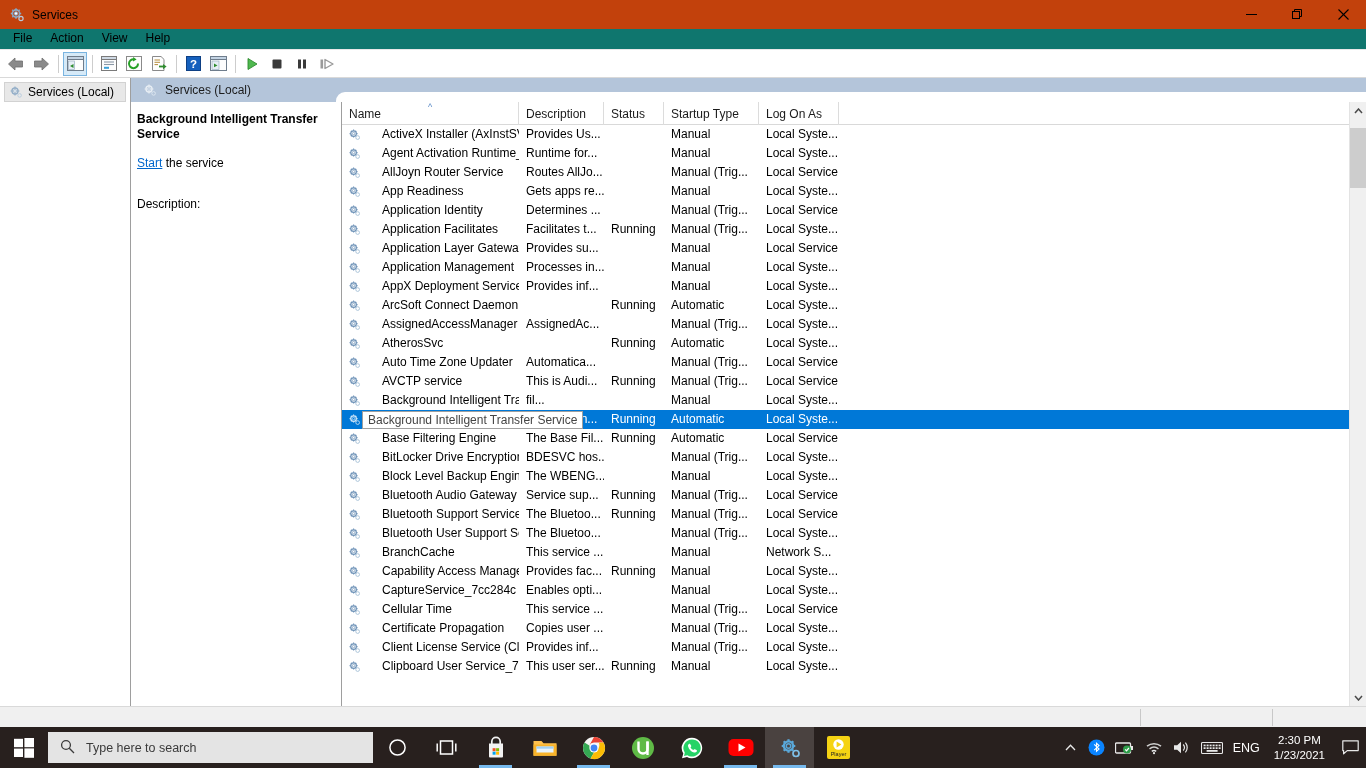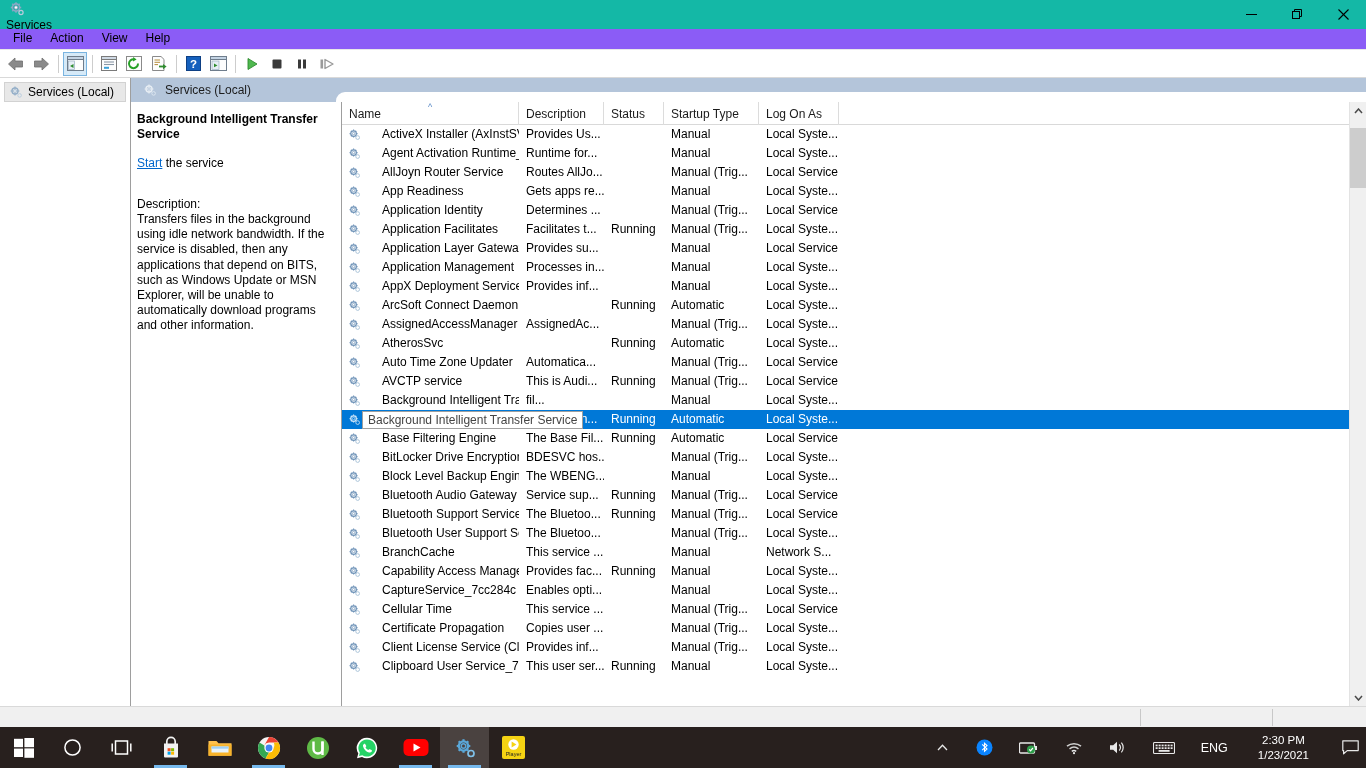--- a/index.html
+++ b/index.html
@@ -16,24 +16,23 @@
   #window {
     position: absolute; left: 0; top: 0;
     width: 1366px; height: 727px;
     background: #ffffff;
     display: flex; flex-direction: column;
   }
 
   
   .titlebar {
     height: 29px; min-height: 29px;
-    background: #14b8a6;
-    display: flex; align-items: flex-start;
+    background: #c2410c;
+    display: flex; align-items: center;
     position: relative;
-    flex-direction: column;
   }
   .title-icon {
     margin-left: 8px; width: 18px; height: 18px;
     position: relative; flex: 0 0 auto;
   }
   .title-text {
     margin-left: 6px;
     font-size: 12px; color: #000;
   }
   .winbtns {
@@ -44,21 +43,21 @@
     width: 46px; height: 29px;
     display: flex; align-items: center; justify-content: center;
     color: #000;
   }
   .winbtn svg { display: block; }
 
   
   .menubar {
     height: 21px; min-height: 21px;
     display: flex; align-items: center;
-    background: #8b5cf6;
+    background: #0f766e;
     padding-left: 4px;
     border-bottom: 1px solid #e8e8e8;
   }
   .menuitem {
     padding: 2px 9px 3px 9px;
     font-size: 12px; color: #000;
     line-height: 15px;
   }
 
   
@@ -326,21 +325,21 @@
   }
   .tb-app.active { background: #4a4240; }
   .tb-app .under {
     position: absolute; bottom: 0; left: 8px;
     width: 33px; height: 3px;
     background: #76b9ed;
   }
   .tray {
     position: absolute; right: 0; top: 0;
     height: 41px;
-    display: flex; align-items: flex-start; gap: 16px;
+    display: flex; align-items: flex-start;
   }
   .tray-item {
     height: 41px; min-width: 24px;
     display: flex; align-items: center; justify-content: center;
     padding: 0 5px;
     color: #e8e8e8;
   }
   .tray-clock {
     height: 41px;
     display: flex; flex-direction: column;
@@ -552,21 +551,20 @@
       </div>
 
       <div class="mainarea">
 
         <div class="detailpane">
           <div class="detail-title">Background Intelligent Transfer Service</div>
           <div class="detail-action">
             <a href="#">Start</a><span> the service</span>
           </div>
           <div class="detail-desc-label">Description:</div>
-          <div class="detail-desc-body">Transfers files in the background using idle network bandwidth. If the service is disabled, then any applications that depend on BITS, such as Windows Update or MSN Explorer, will be unable to automatically download programs and other information.</div>
         </div>
 
         <div class="listwrap">
           <div class="lv-header" id="lv-header">
               <div class="lv-th" style="width: 177px;">
                 <span class="sortarrow">^</span>
                 <span>Name</span>
               </div>
               <div class="lv-th" style="width: 85px;">
                 <span>Description</span>
@@ -1371,20 +1369,29 @@
 
   <div class="start-btn">
     <svg width="20" height="20" viewBox="0 0 20 20">
       <rect x="0" y="0.8" width="9" height="8.4" fill="#ffffff"></rect>
       <rect x="10.4" y="0" width="9.6" height="9.2" fill="#ffffff"></rect>
       <rect x="0" y="10.6" width="9" height="8.4" fill="#ffffff"></rect>
       <rect x="10.4" y="10.4" width="9.6" height="9.4" fill="#ffffff"></rect>
     </svg>
   </div>
 
+  <div class="search-box">
+    <span>
+      <svg width="15" height="15" viewBox="0 0 15 15">
+        <circle cx="6" cy="6" r="4.4" fill="none" stroke="#3a3a3a" stroke-width="1.3"></circle>
+        <line x1="9.3" y1="9.3" x2="14" y2="14" stroke="#3a3a3a" stroke-width="1.3"></line>
+      </svg>
+    </span>
+    <span class="ph">Type here to search</span>
+  </div>
 
   <div class="tb-icons">
 
     <div class="tb-app">
       <svg width="19" height="19" viewBox="0 0 19 19">
           <circle cx="9.5" cy="9.5" r="7.6" fill="none" stroke="#ffffff" stroke-width="1.5"></circle>
         </svg>
     </div>
 
     <div class="tb-app">

